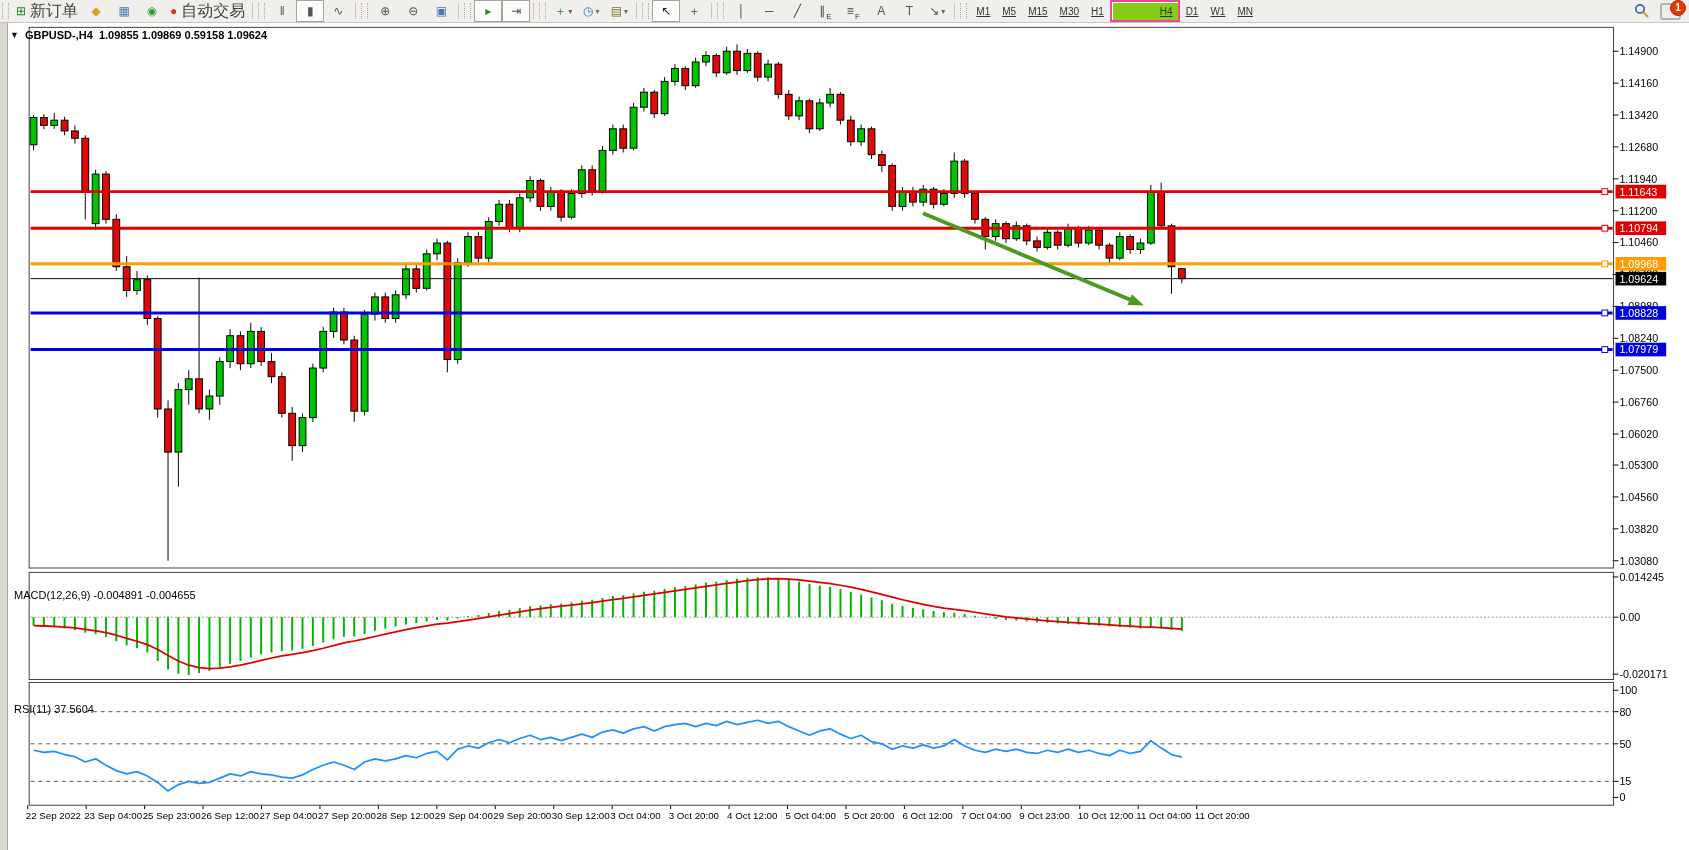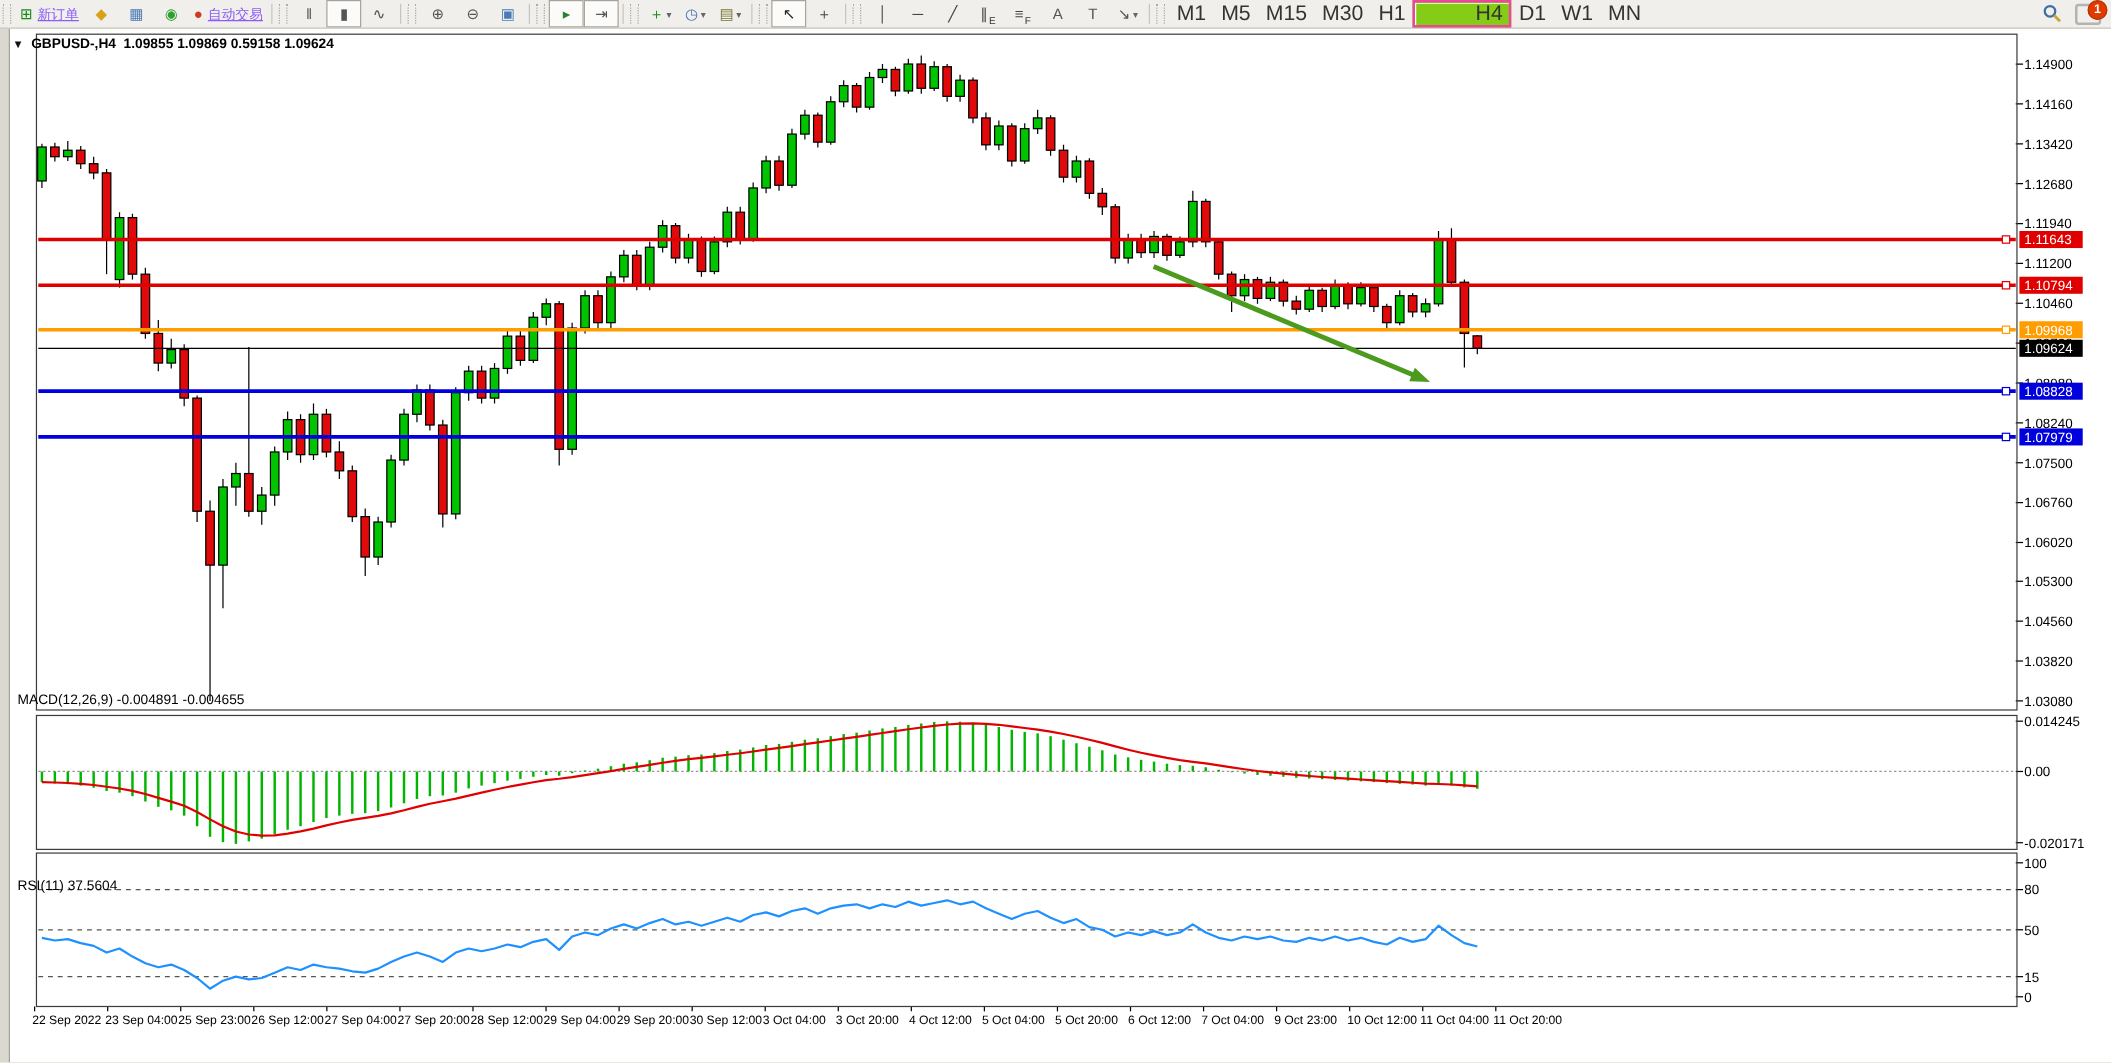--- a/index.html
+++ b/index.html
@@ -8,24 +8,24 @@
   
   .toolbar{position:absolute;left:0;top:0;width:1689px;height:22px;
     background:#f1efeb;border-bottom:1px solid #c9c5bd;display:flex;align-items:center;
     font-size:12px;color:#444;z-index:5;}
   .tb-grip{width:5px;height:16px;border-left:1px dotted #aeaaa2;border-right:1px dotted #aeaaa2;margin:0 3px 0 2px;}
   .tb-sep{width:1px;height:16px;background:#c9c5bd;margin:0 3px;}
   .tb-btn{height:20px;min-width:20px;display:inline-flex;align-items:center;justify-content:center;
     padding:0 3px;border:1px solid transparent;white-space:nowrap;cursor:default;position:relative;}
   .tb-btn.pressed{background:#fbfbfa;border:1px solid #a8a49c;box-shadow:inset 1px 1px 0 #fff;}
   .tb-btn .glyph{font-size:12px;line-height:1;}
-  .tb-btn .lbl{margin-left:4px;font-size:11px;color:#8b5cf6;text-decoration:underline;}
+  .tb-btn .lbl{margin-left:4px;font-size:16px;color:#404040;}
   .tb-btn .caret{font-size:8px;color:#666;margin-left:2px;}
   .tb-btn .sub{font-size:8px;color:#333;margin-left:1px;align-self:flex-end;}
-  .tf-btn{height:18px;padding:0 5px;font-size:17px;color:#333;display:inline-flex;align-items:center;border:1px solid transparent;}
+  .tf-btn{height:18px;padding:0 5px;font-size:10px;color:#333;display:inline-flex;align-items:center;border:1px solid transparent;text-decoration:underline;}
   .tf-btn.active{background:#84cc16;border:2px solid #ec4899;box-shadow:inset 1px 1px 0 #fff;padding-left:48px;}
   .tb-right{margin-left:auto;display:flex;align-items:center;margin-right:8px;gap:10px;}
   .bubble{width:17px;height:13px;border:2px solid #b3b3b3;border-radius:3px;position:relative;}
   .bubble .badge{position:absolute;right:-7px;top:-5px;width:14px;height:14px;border-radius:50%;
     background:#e03a00;color:#fff;font-size:10px;font-weight:bold;display:flex;align-items:center;justify-content:center;
     border:1px solid #b52e00;}
   
   .chart-region{position:absolute;left:0;top:22px;width:1689px;height:808px;background:#fff;}
   .left-strip{position:absolute;left:0;top:22px;width:7px;height:828px;background:#dbd8d2;border-right:1px solid #a7a39b;z-index:4;}
   svg text{font-family:"Liberation Sans",sans-serif;}
@@ -653,15 +653,15 @@
         <rect x="7.5" y="27.5" width="1626.5" height="555" fill="none" stroke="#3c3c3c" stroke-width="1"></rect>
         <rect x="7.5" y="587" width="1626.5" height="110" fill="none" stroke="#3c3c3c" stroke-width="1"></rect>
         <rect x="7.5" y="700" width="1626.5" height="126" fill="none" stroke="#3c3c3c" stroke-width="1"></rect>
       </svg>
   </div>
 
   <div class="overlay title-row">
     <span class="oneclick">▼</span>
     <span><span>GBPUSD-,H4</span>&nbsp;&nbsp;<span>1.09855 1.09869 0.59158 1.09624</span></span>
   </div>
-  <div class="overlay ind-label" style="left:14px;top:554px;">MACD(12,26,9) -0.004891 -0.004655</div>
+  <div class="overlay ind-label" style="left:14px;top:589px;">MACD(12,26,9) -0.004891 -0.004655</div>
   <div class="overlay ind-label" style="left:14px;top:703px;">RSI(11) 37.5604</div>
 </div>
 
 </body></html>

